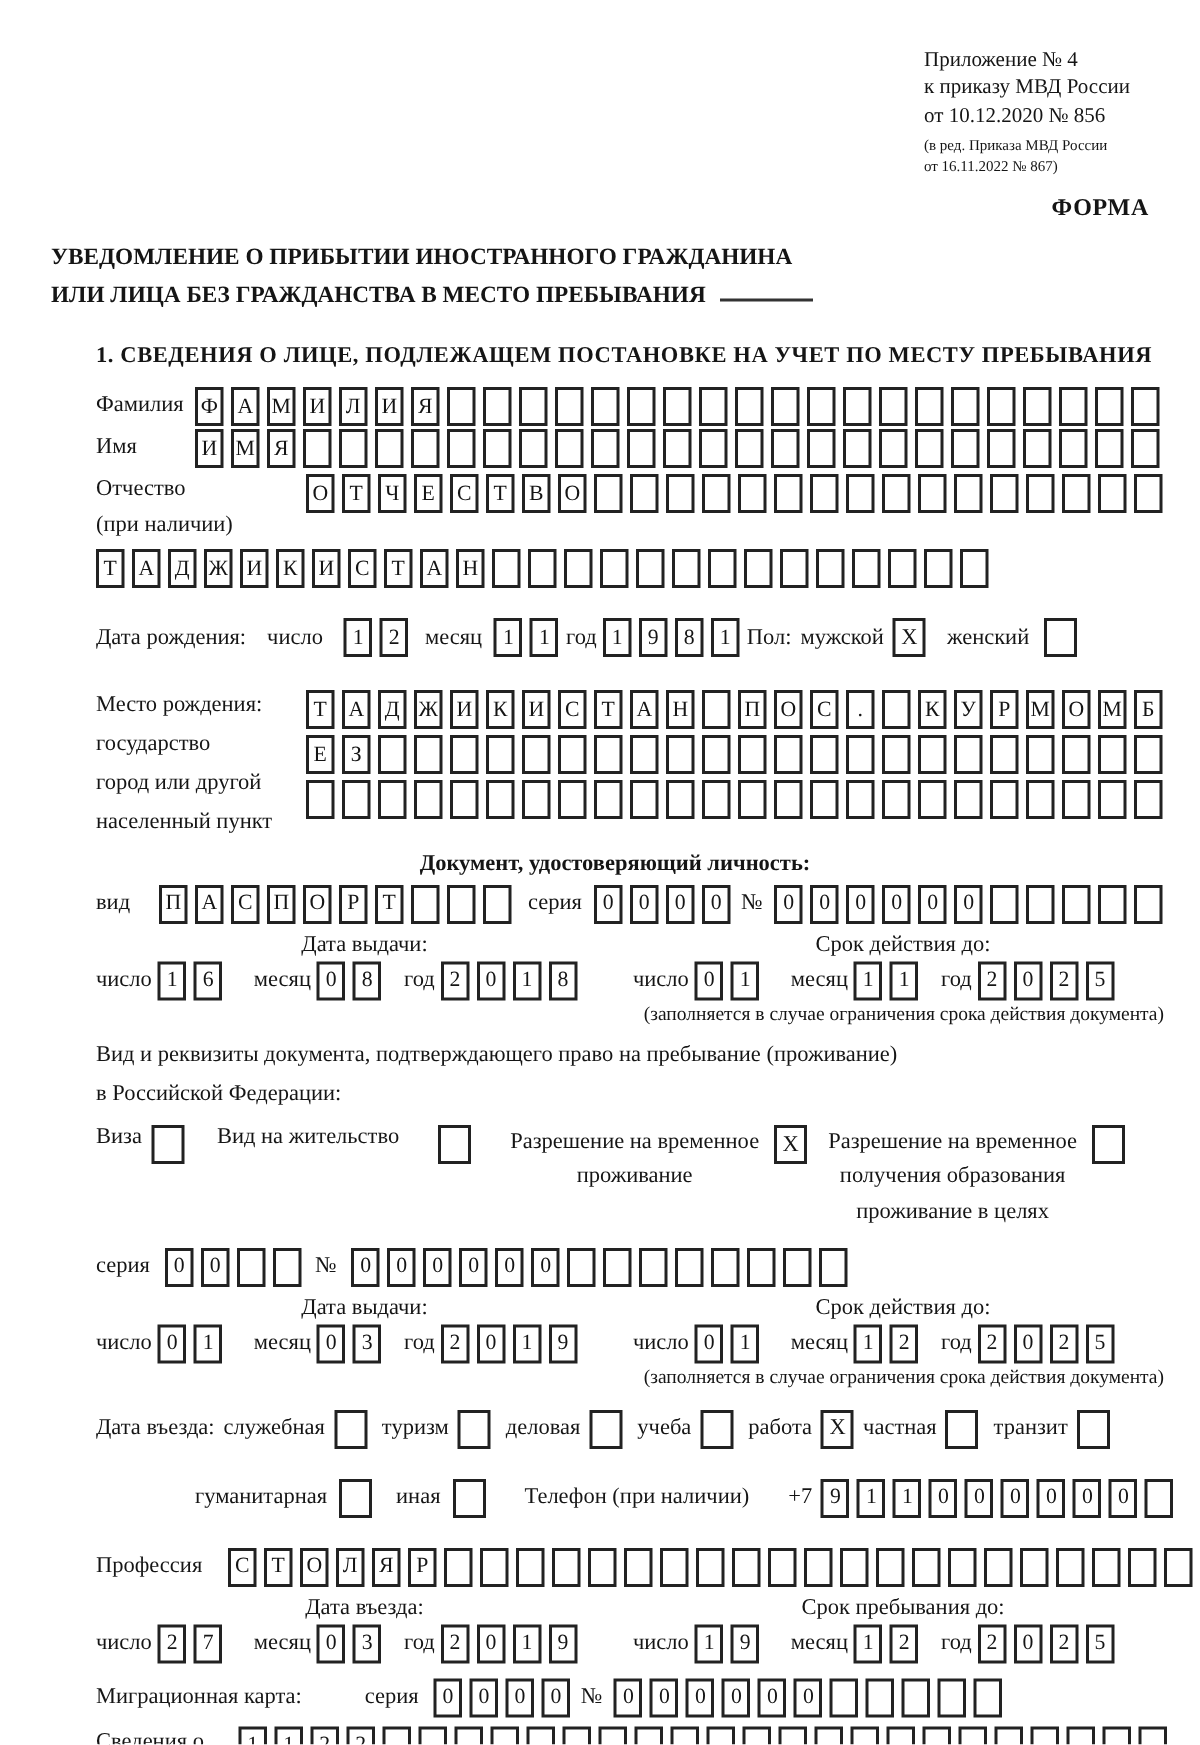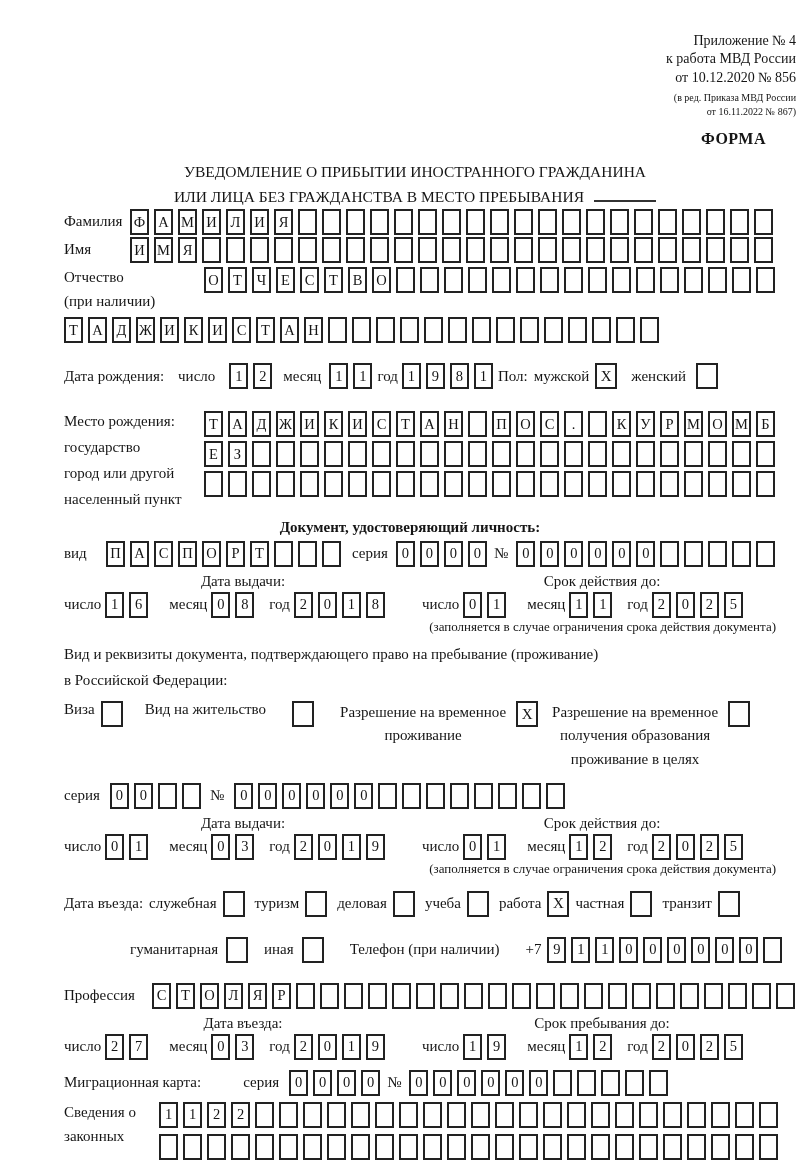--- a/index.html
+++ b/index.html
@@ -1,25 +1,25 @@
 <!DOCTYPE html>
 <html><head>
 <meta charset="utf-8">
 <style>
   * { margin:0; padding:0; box-sizing:border-box; }
   html,body { background:#ffffff; }
   body { width:800px; height:1163px; font-family:"Liberation Serif","DejaVu Serif",serif; color:#151515; }
   .page { width:800px; height:1163px; padding:32px 4px 8px 64px; overflow:hidden; background:#fff; }
 
-  .annex { margin-left:552px; font-size:14px; line-height:1.32;text-align:right; }
+  .annex { margin-left:552px; font-size:14px; line-height:1.32; }
   .annex .small { font-size:10px; }
   .annex .gap { margin-top:4px; }
   .forma { text-align:right; padding-right:30px; font-weight:bold; font-size:16px; margin-top:12px; letter-spacing:.5px; }
 
-  .title { text-align:center; font-weight:normal; font-size:15.5px; line-height:1.6; margin-top:12px; margin-left:-30px; }
+  .title { text-align:left; font-weight:bold; font-size:15.5px; line-height:1.6; margin-top:12px; margin-left:-30px; }
   .blank-line { display:inline-block; width:62px; border-bottom:2px solid #333; margin-left:10px; }
 
   .section-heading { font-weight:bold; font-size:15px; margin-top:20px; margin-bottom:12px; letter-spacing:.4px; }
 
   .row { display:flex; align-items:flex-start; margin-bottom:2px; }
   .row-label { font-size:15px; flex:0 0 auto; padding-top:4px; }
   .ml { display:flex; flex-direction:column; font-size:15px; line-height:1.6; flex:0 0 auto; }
   .cells { display:flex; flex:0 0 auto; }
   .cell { flex:0 0 auto; width:19px; height:26px; border:2px solid #222; margin-right:5px;
           display:inline-flex; align-items:center; justify-content:center; font-size:14.5px; }
@@ -58,33 +58,34 @@
 
   .mt6 { margin-top:20px; } .mt10 { margin-top:10px; } .mt12 { margin-top:12px; }
 </style>
 </head>
 <body>
 
 <div class="page">
 
   <div class="annex">
     <div>Приложение № 4</div>
-    <div>к работа МВД России</div>
+    <div>к приказу МВД России</div>
     <div>от 10.12.2020 № 856</div>
     <div class="small gap">(в ред. Приказа МВД России</div>
     <div class="small">от 16.11.2022 № 867)</div>
   </div>
 
   <div class="forma">ФОРМА</div>
 
   <div class="title">
     <div>УВЕДОМЛЕНИЕ О ПРИБЫТИИ ИНОСТРАННОГО ГРАЖДАНИНА</div>
     <div><span>ИЛИ ЛИЦА БЕЗ ГРАЖДАНСТВА В МЕСТО ПРЕБЫВАНИЯ</span><span class="blank-line"></span></div>
   </div>
 
+  <div class="section-heading">1. СВЕДЕНИЯ О ЛИЦЕ, ПОДЛЕЖАЩЕМ ПОСТАНОВКЕ НА УЧЕТ ПО МЕСТУ ПРЕБЫВАНИЯ</div>
 
   <div class="row">
     <div class="row-label" style="width:66px">Фамилия</div>
     <div class="cells">
         <span class="cell">Ф</span>
         <span class="cell">А</span>
         <span class="cell">М</span>
         <span class="cell">И</span>
         <span class="cell">Л</span>
         <span class="cell">И</span>

